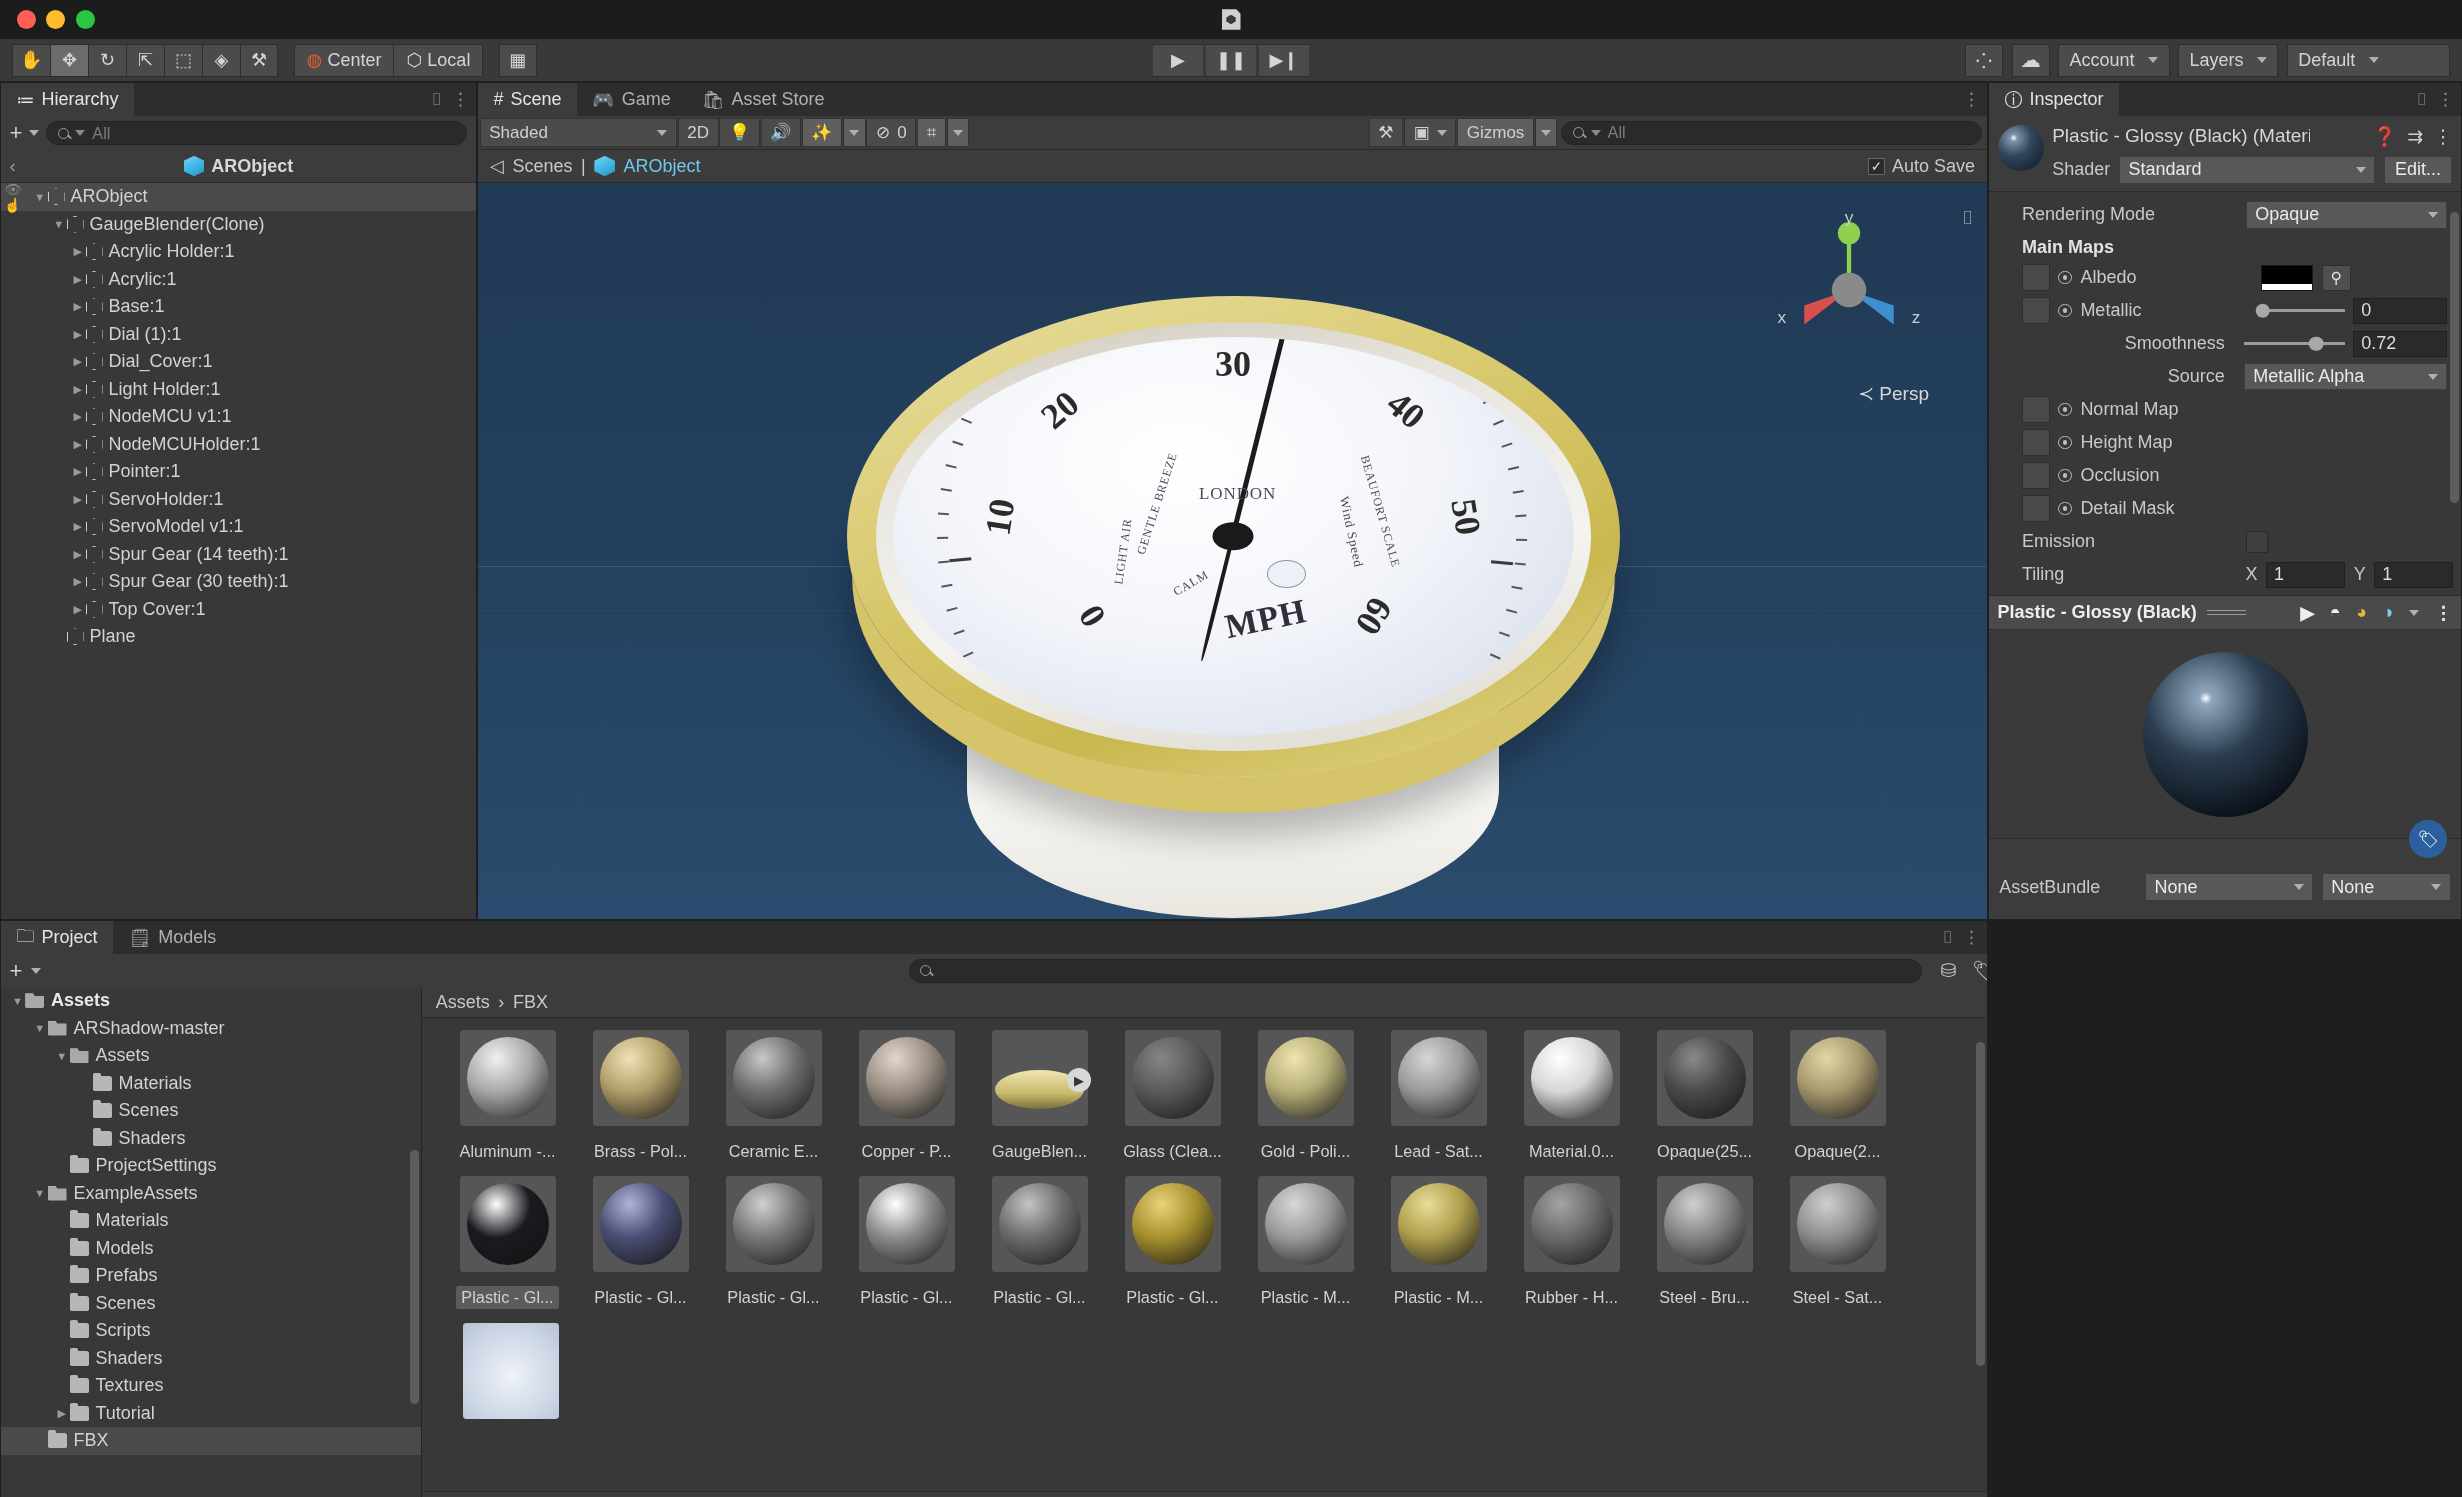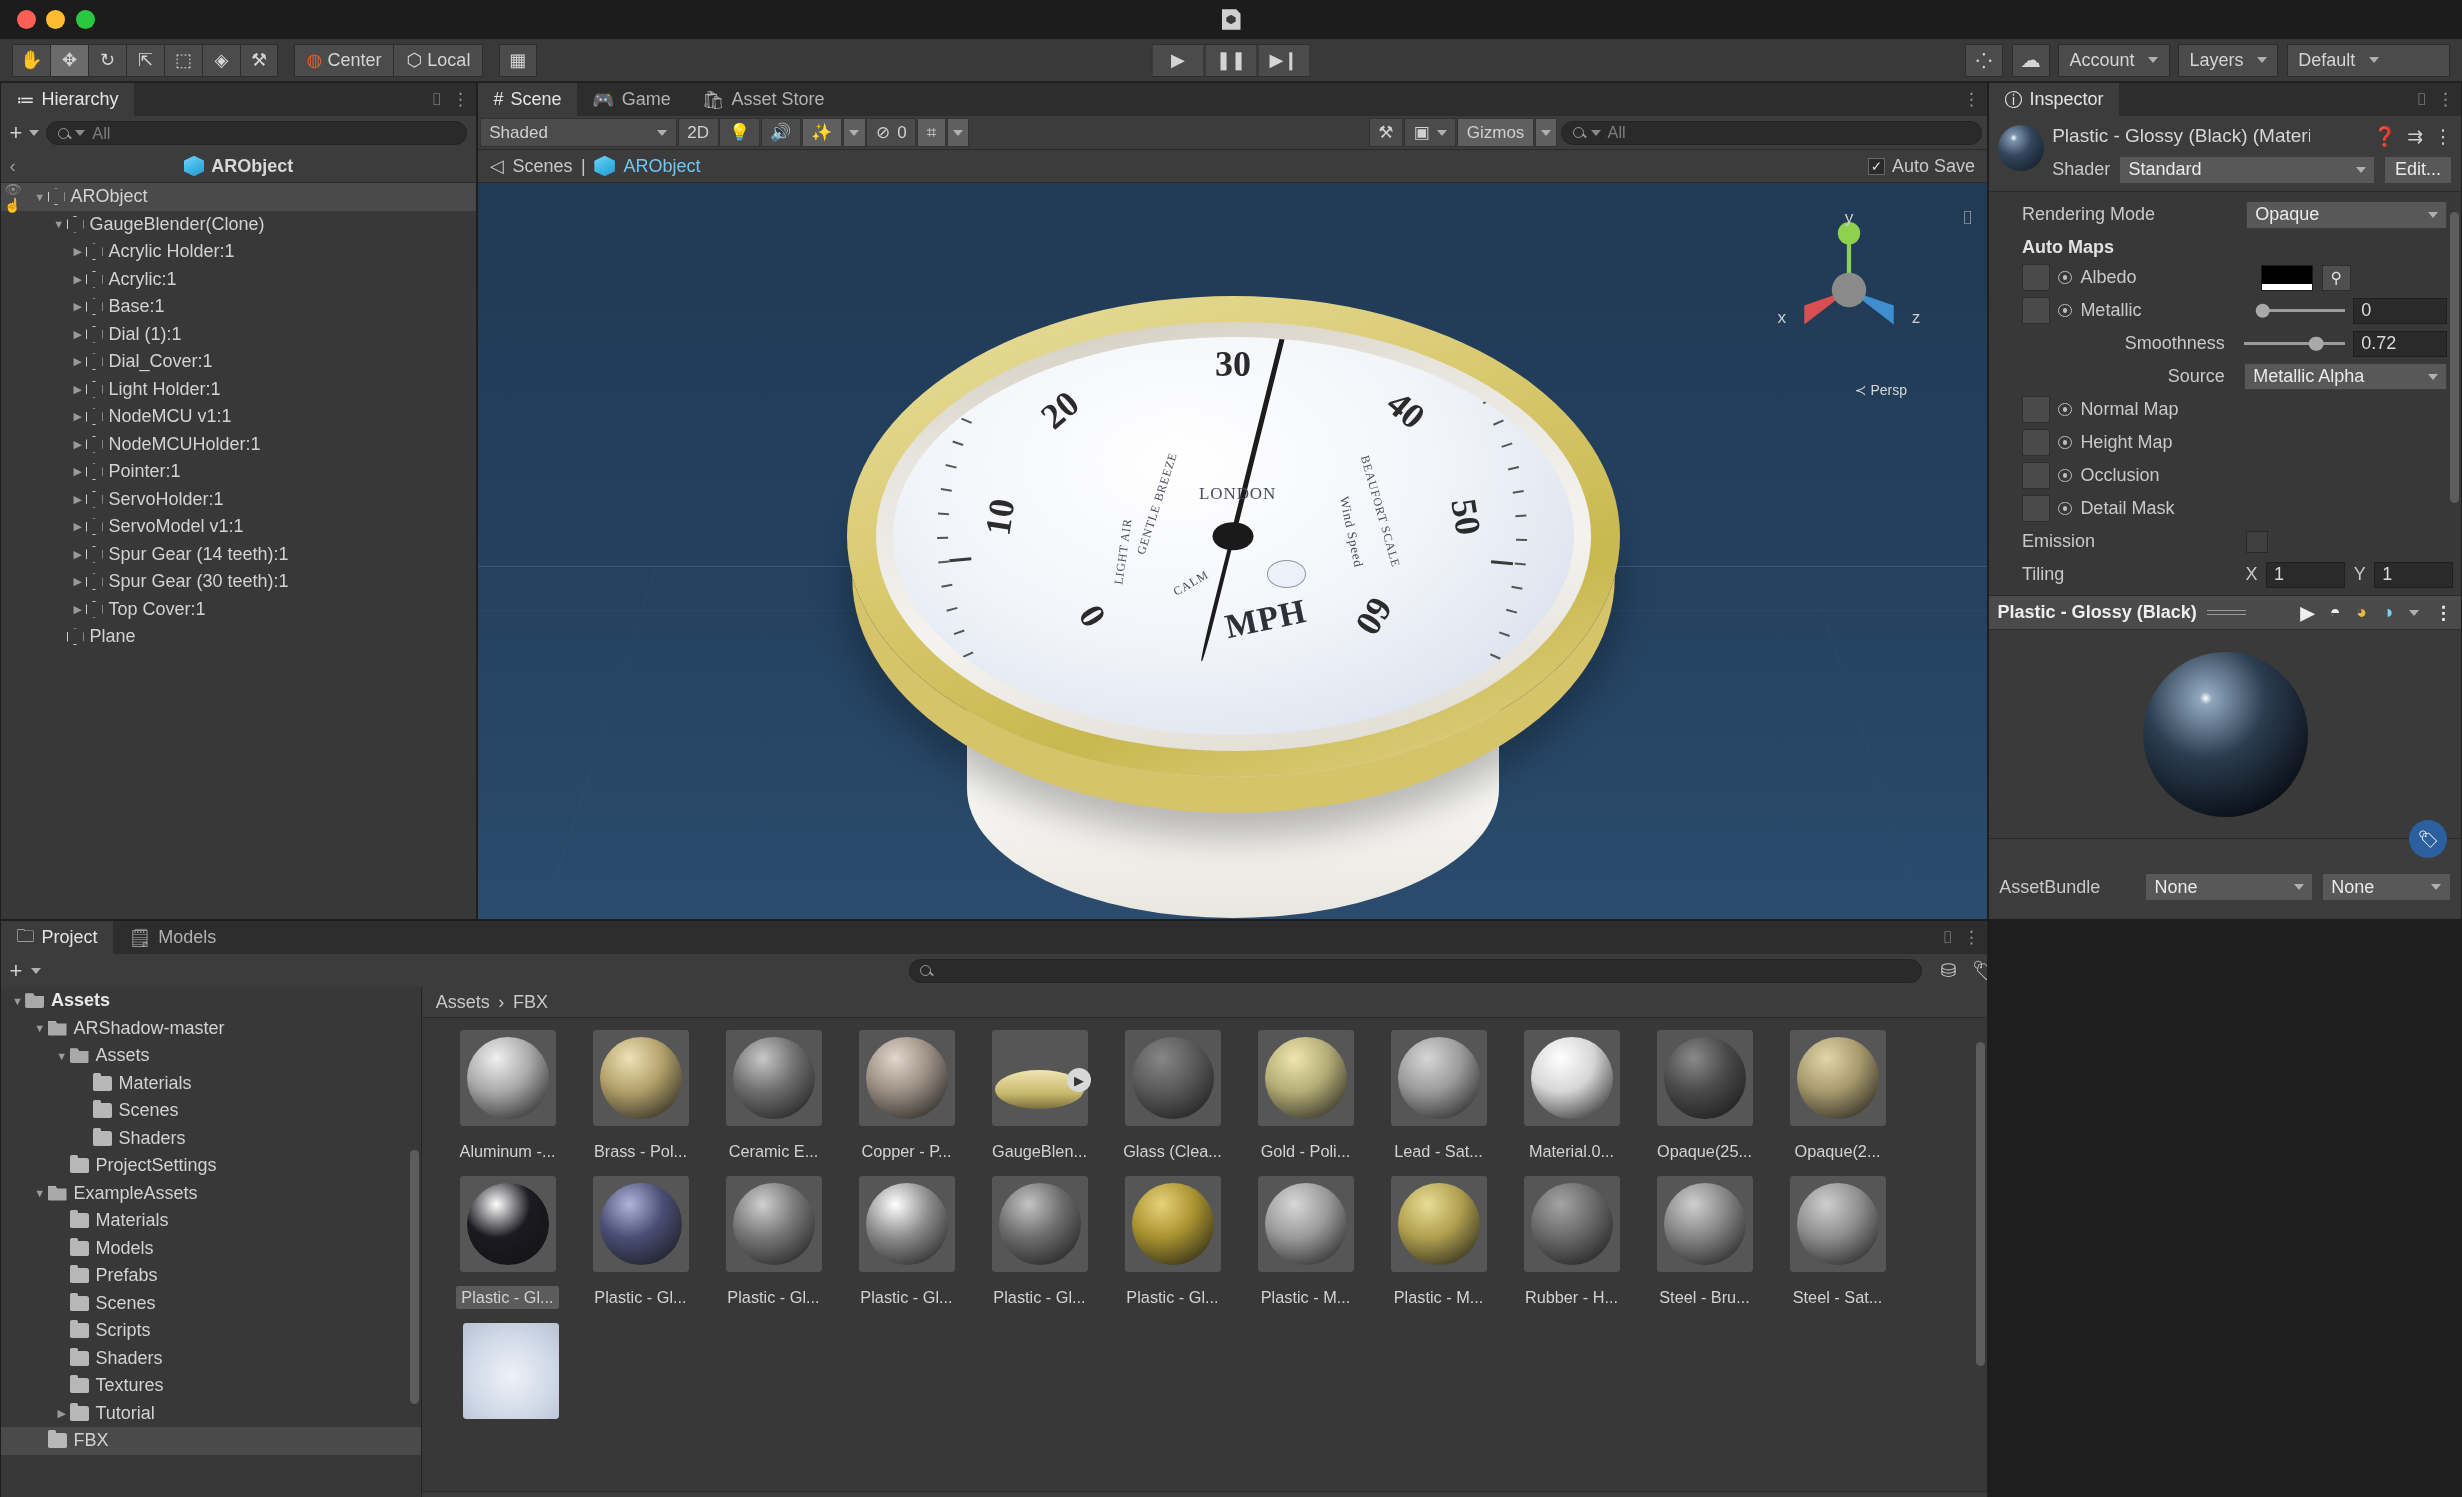--- a/index.html
+++ b/index.html
@@ -238,21 +238,21 @@
   }
   .small-dial {
     position: absolute; left: 55%; top: 56%; width: 39px; height: 27.5px;
     border: 1.7px solid #8d93a0; border-radius: 50%;
     background: rgba(230,235,245,.6);
   }
   .gizmo {
     position: absolute; right: 52px; top: 20.6px; width: 172px; height: 172px;
   }
   .gizmo-label {
-    position: absolute; right: 80px; top: 199px; font-size: 14px; color: #d8d8d8;
+    position: absolute; right: 58px; top: 199px; font-size: 19px; color: #d8d8d8;
   }
   .lock-icon { position: absolute; right: 13.7px; top: 24px; color: #b9b9b9; font-size: 19px; }
 
   
   .insp-head {
     display: flex; align-items: flex-start; gap: 8.6px; padding: 8.6px 8.6px 6.9px 8.6px;
     background: #3c3c3c; border-bottom: 0.9px solid #2a2a2a; flex-shrink: 0;
   }
   .mat-thumb {
     width: 46px; height: 46px; border-radius: 50%; flex-shrink: 0;
@@ -841,21 +841,21 @@
 
     <div class="insp-body">
       <div class="row">
         <span class="rlabel">Rendering Mode</span>
         <div class="select" style="flex:1">
           <span>Opaque</span>
           <span class="caret"></span>
         </div>
       </div>
 
-      <div class="sec-head">Auto Maps</div>
+      <div class="sec-head">Main Maps</div>
 
       <div class="row">
         <span class="texslot"></span>
         <span class="radio-ic"></span>
         <span class="rlabel" style="width:172px">Albedo</span>
         <span class="colorfield"></span>
         <span class="eyedrop">⚲</span>
       </div>
 
       <div class="row">

